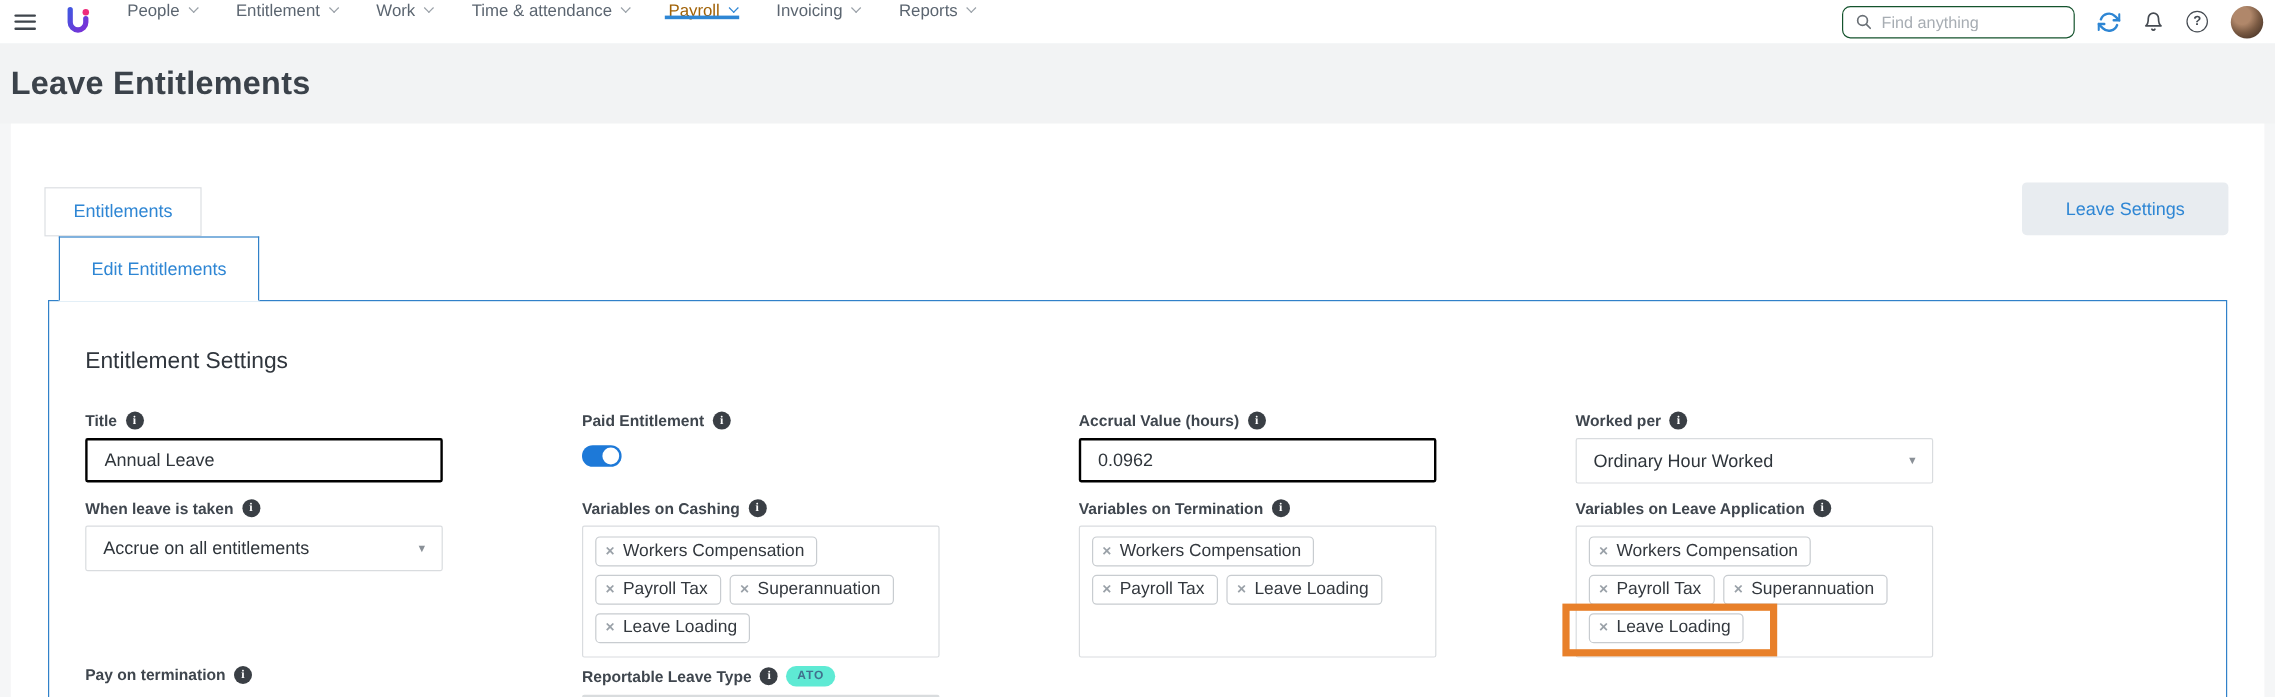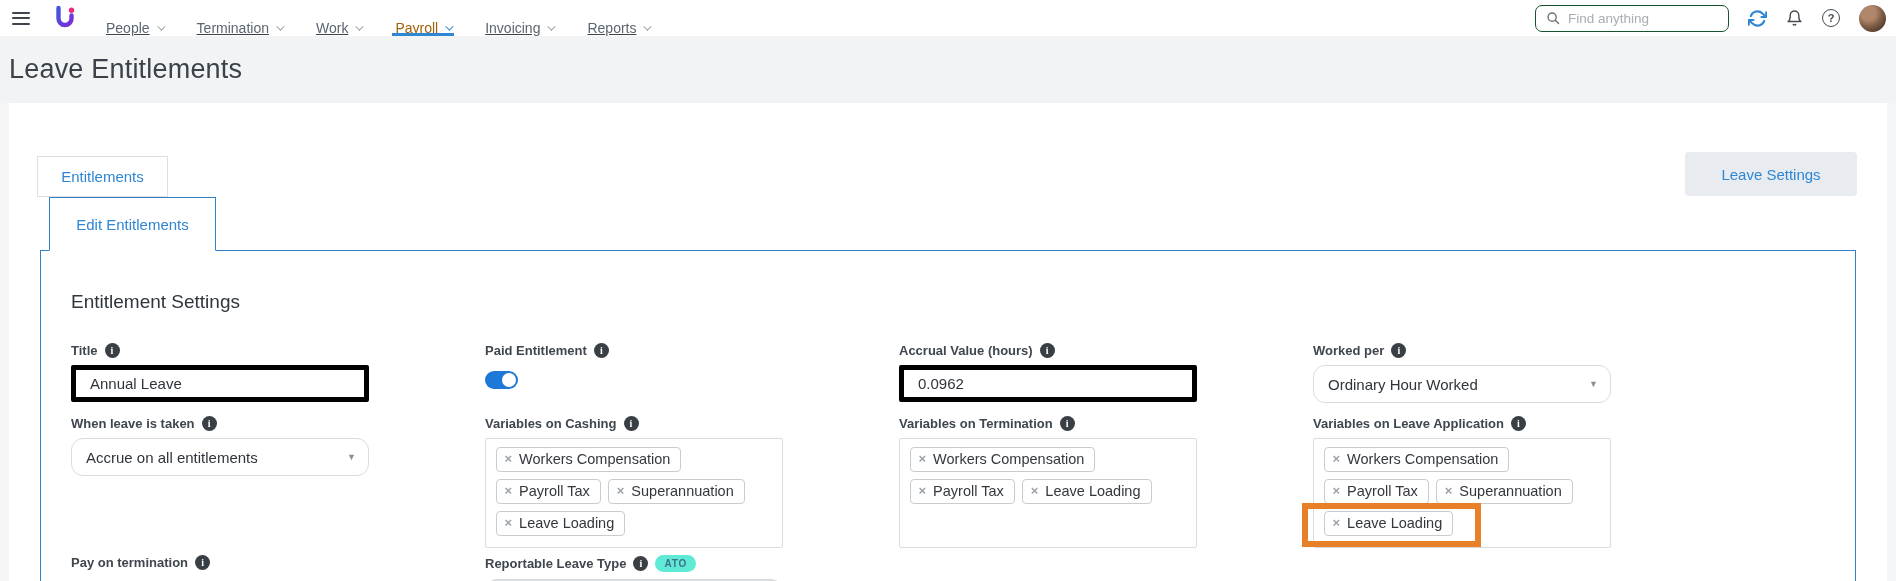--- a/index.html
+++ b/index.html
@@ -5,21 +5,21 @@
   * { margin:0; padding:0; box-sizing:border-box; }
   html,body { width:1896px; height:581px; overflow:hidden; background:#f5f6f7;
     font-family:"Liberation Sans", sans-serif; color:#3c434b; }
 
   
   .navbar { height:36px; background:#fff; display:flex; align-items:center;
     padding:0 10px 0 12px; position:relative; }
   .burger { width:18px; display:flex; flex-direction:column; gap:3.5px; margin-right:24px; cursor:pointer; }
   .burger span { display:block; height:2px; background:#3f454c; border-radius:1px; }
   .logo { margin-right:30px; display:flex; align-items:center; }
-  .nav-items { display:flex; align-items:flex-end; gap:34px; height:36px;text-decoration:underline; }
+  .nav-items { display:flex; align-items:flex-start; gap:34px; height:36px; }
   .nav-item { display:flex; align-items:center; gap:7px; font-size:14px; font-weight:500;
     color:#5b6570; cursor:pointer; position:relative; }
   .nav-item .chev { width:6px; height:6px; border-right:1.5px solid #9aa1a8; border-bottom:1.5px solid #9aa1a8;
     transform:rotate(45deg) translateY(-2px); }
   .nav-item.active { color:#a16207; }
   .nav-item.active .chev { border-color:#2e86d4; }
   .nav-item.active::after { content:""; position:absolute; left:-3px; right:-3px; bottom:0;
     height:3px; background:#2e86d4; }
   .nav-right { margin-left:auto; display:flex; align-items:center; gap:19px; }
   .searchbox { width:194px; height:27px; border:1px solid #14532d; border-radius:7px;
@@ -28,21 +28,21 @@
     font-family:"Liberation Sans", sans-serif; background:transparent; }
   .searchbox input::placeholder { color:#a7adb3; }
   .help-circle { width:18px; height:18px; border:1.6px solid #454b52; border-radius:50%;
     font-size:11px; font-weight:700; color:#454b52; display:flex; align-items:center;
     justify-content:center; cursor:pointer; }
   .avatar { width:27px; height:27px; border-radius:50%; cursor:pointer;
     background:radial-gradient(circle at 35% 30%, #b0876a 0 28%, #7a5a43 55%, #33241c 100%); }
 
   
   .title-band { height:67px; background:#f2f3f4; display:flex; align-items:center; padding-left:9px; }
-  .page-title { font-size:27px; font-weight:400; color:#3b424a; letter-spacing:.2px; }
+  .page-title { font-size:27px; font-weight:700; color:#3b424a; letter-spacing:.2px; }
 
   
   .card { margin:0 9px; background:#fff; height:478px; position:relative; overflow:hidden; }
   .tabs-row { display:flex; align-items:flex-start; padding-top:49px; margin-left:28px;flex-direction:column; }
   .tab { display:flex; align-items:center; justify-content:center; background:#fff;
     color:#2e86d4; font-size:15px; cursor:pointer; }
   .tab.inactive { width:131px; height:41px; border:1px solid #dcdfe3; margin-top:4px; }
   .tab.active { width:167px; height:54px; border:1px solid #3181c9; border-bottom:1px solid #fff;
     margin-left:12px; margin-bottom:-1px; position:relative; z-index:2; }
   .leave-settings-btn { position:absolute; top:49px; right:30px; width:172px; height:44px;
@@ -55,24 +55,24 @@
   .fields-grid { display:grid; grid-template-columns:repeat(4,298px); column-gap:116px;
     padding-left:30px; }
   .cell { position:relative; }
   .cell.r1 { margin-bottom:13px; }
   .cell.r2 { margin-bottom:7px; }
   .f-label { display:flex; align-items:center; gap:7px; font-size:13px; font-weight:700;
     color:#3f464e; margin-bottom:7px; }
   .info-i { width:15px; height:15px; border-radius:50%; background:#3a3f45; color:#fff;
     font-size:10px; font-weight:700; display:inline-flex; align-items:center; justify-content:center;
     font-family:"Liberation Serif", serif; cursor:pointer; flex:0 0 auto; }
-  .text-input { width:100%; height:37px; border:5px solid #000000; border-radius:2px;
+  .text-input { width:100%; height:37px; border:2px solid #000000; border-radius:2px;
     padding:0 14px; font-size:15px; color:#2f353b; font-family:"Liberation Sans", sans-serif;
     outline:none; background:#fff; }
-  .select { width:100%; height:38px; border:1px solid #d9dcdf; border-radius:12px;
+  .select { width:100%; height:38px; border:1px solid #d9dcdf; border-radius:2px;
     display:flex; align-items:center; justify-content:space-between; padding:0 12px 0 14px;
     font-size:15px; color:#2f353b; cursor:pointer; background:#fff; }
   .select .caret { font-size:9px; color:#8a9097; }
   .select.disabled { background:#d9dcde; border-color:#d9dcde; color:#a3a9af; cursor:default; }
   .select.disabled .caret { color:#7c8288; }
 
   .toggle { width:33px; height:18px; border-radius:9px; background:#1d79d8; position:relative;
     cursor:pointer; margin-top:13px; }
   .toggle .knob { position:absolute; top:2px; right:2.5px; width:14px; height:14px;
     border-radius:50%; background:#fff; }
@@ -111,25 +111,29 @@
       <path d="M4.5 3 v10.5 a6.5 6.5 0 0 0 13 0 v-3" fill="none" stroke="url(#lg)" stroke-width="4.4" stroke-linecap="round"></path>
       <circle cx="17.5" cy="5.2" r="2.7" fill="#ee2a7b"></circle>
     </svg>
   </div>
   <div class="nav-items">
     <div class="nav-item">
         <span>People</span>
         <span class="chev"></span>
       </div>
     <div class="nav-item">
-        <span>Termination</span>
+        <span>Entitlement</span>
         <span class="chev"></span>
       </div>
     <div class="nav-item">
         <span>Work</span>
+        <span class="chev"></span>
+      </div>
+    <div class="nav-item">
+        <span>Time &amp; attendance</span>
         <span class="chev"></span>
       </div>
     <div class="nav-item active">
         <span>Payroll</span>
         <span class="chev"></span>
       </div>
     <div class="nav-item">
         <span>Invoicing</span>
         <span class="chev"></span>
       </div>

